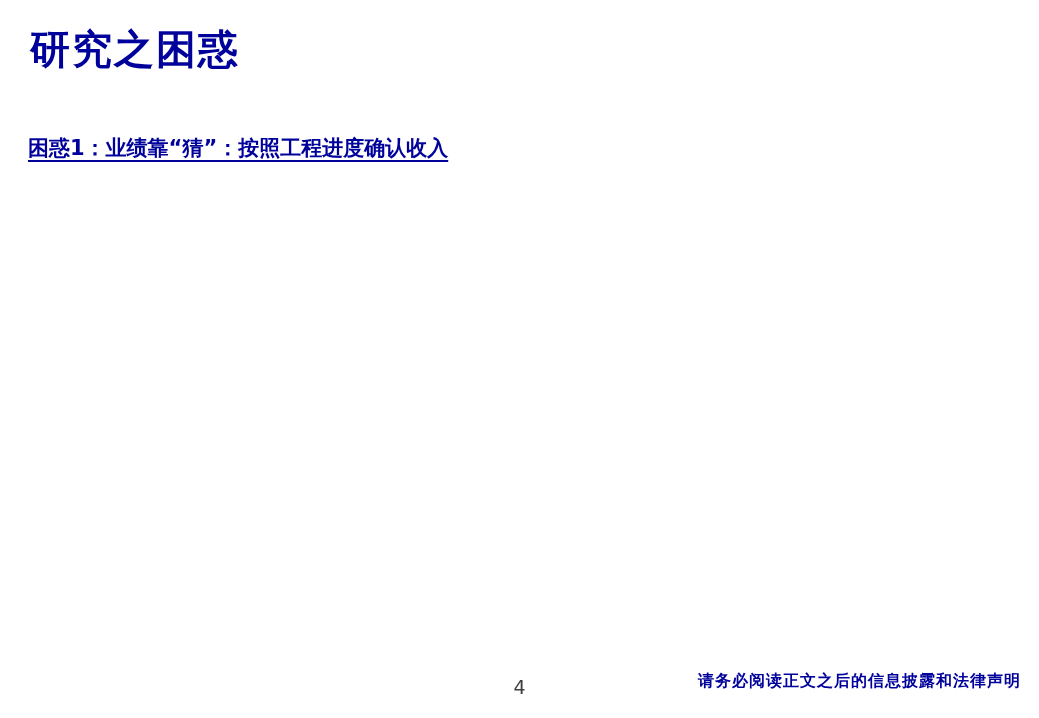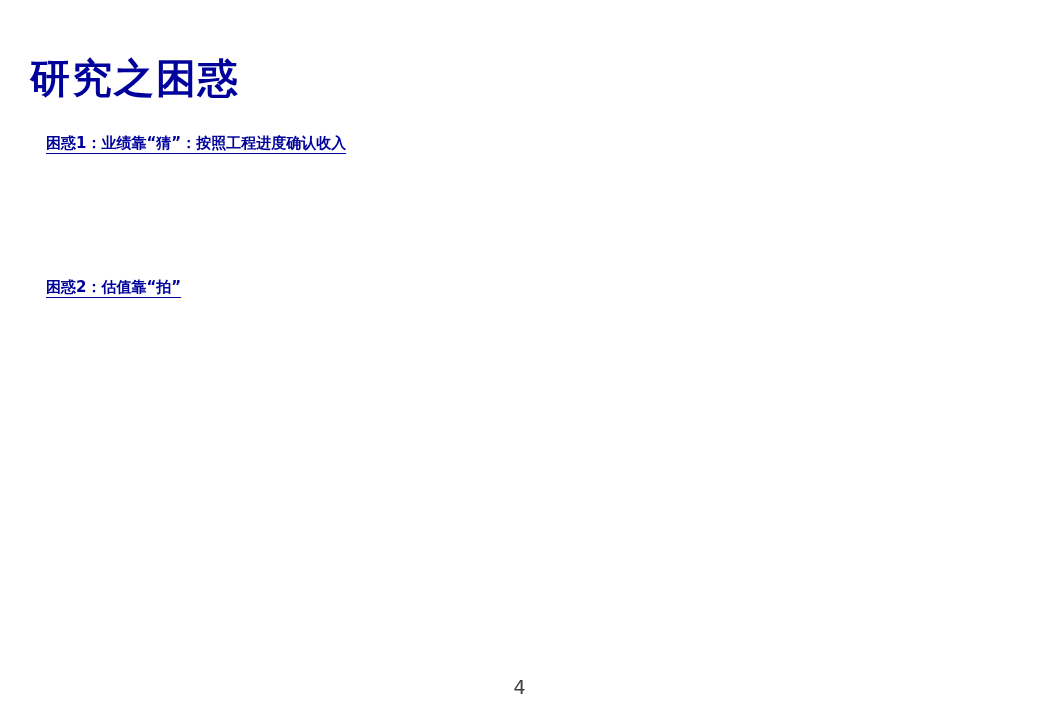--- a/index.html
+++ b/index.html
@@ -18,27 +18,26 @@
   .title {
     position: absolute;
     left: 30px;
     top: 22px;
     font-family: "DejaVu Serif", "Liberation Serif", serif;
     font-size: 40px;
     font-weight: bold;
     color: #00009B;
     letter-spacing: 2px;
     white-space: nowrap;
-    margin-top: 29px;
   }
   .bullet {
     position: absolute;
-    left: 46px;
+    left: 28px;
     font-family: "DejaVu Sans", "Liberation Sans", sans-serif;
-    font-size: 15px;
+    font-size: 21px;
     font-weight: bold;
     color: #00009B;
     text-decoration: underline;
     text-underline-offset: 5px;
     white-space: nowrap;
   }
   .bullet-1 { top: 134px; }
   .bullet-2 { top: 278px; }
   .bullet-3 { top: 418px; }
 
@@ -66,19 +65,19 @@
 </style>
 </head>
 <body>
 
 <div class="slide">
 
   <div class="title">研究之困惑</div>
 
   <div class="bullet bullet-1">困惑1：业绩靠“猜”：按照工程进度确认收入</div>
 
-  <div class="bullet bullet-2">困惑2：估值靠“拍”</div>
 
 
   <div class="page-number">4</div>
 
+  <div class="footer-note">请务必阅读正文之后的信息披露和法律声明</div>
 
 </div>
 
 </body></html>

